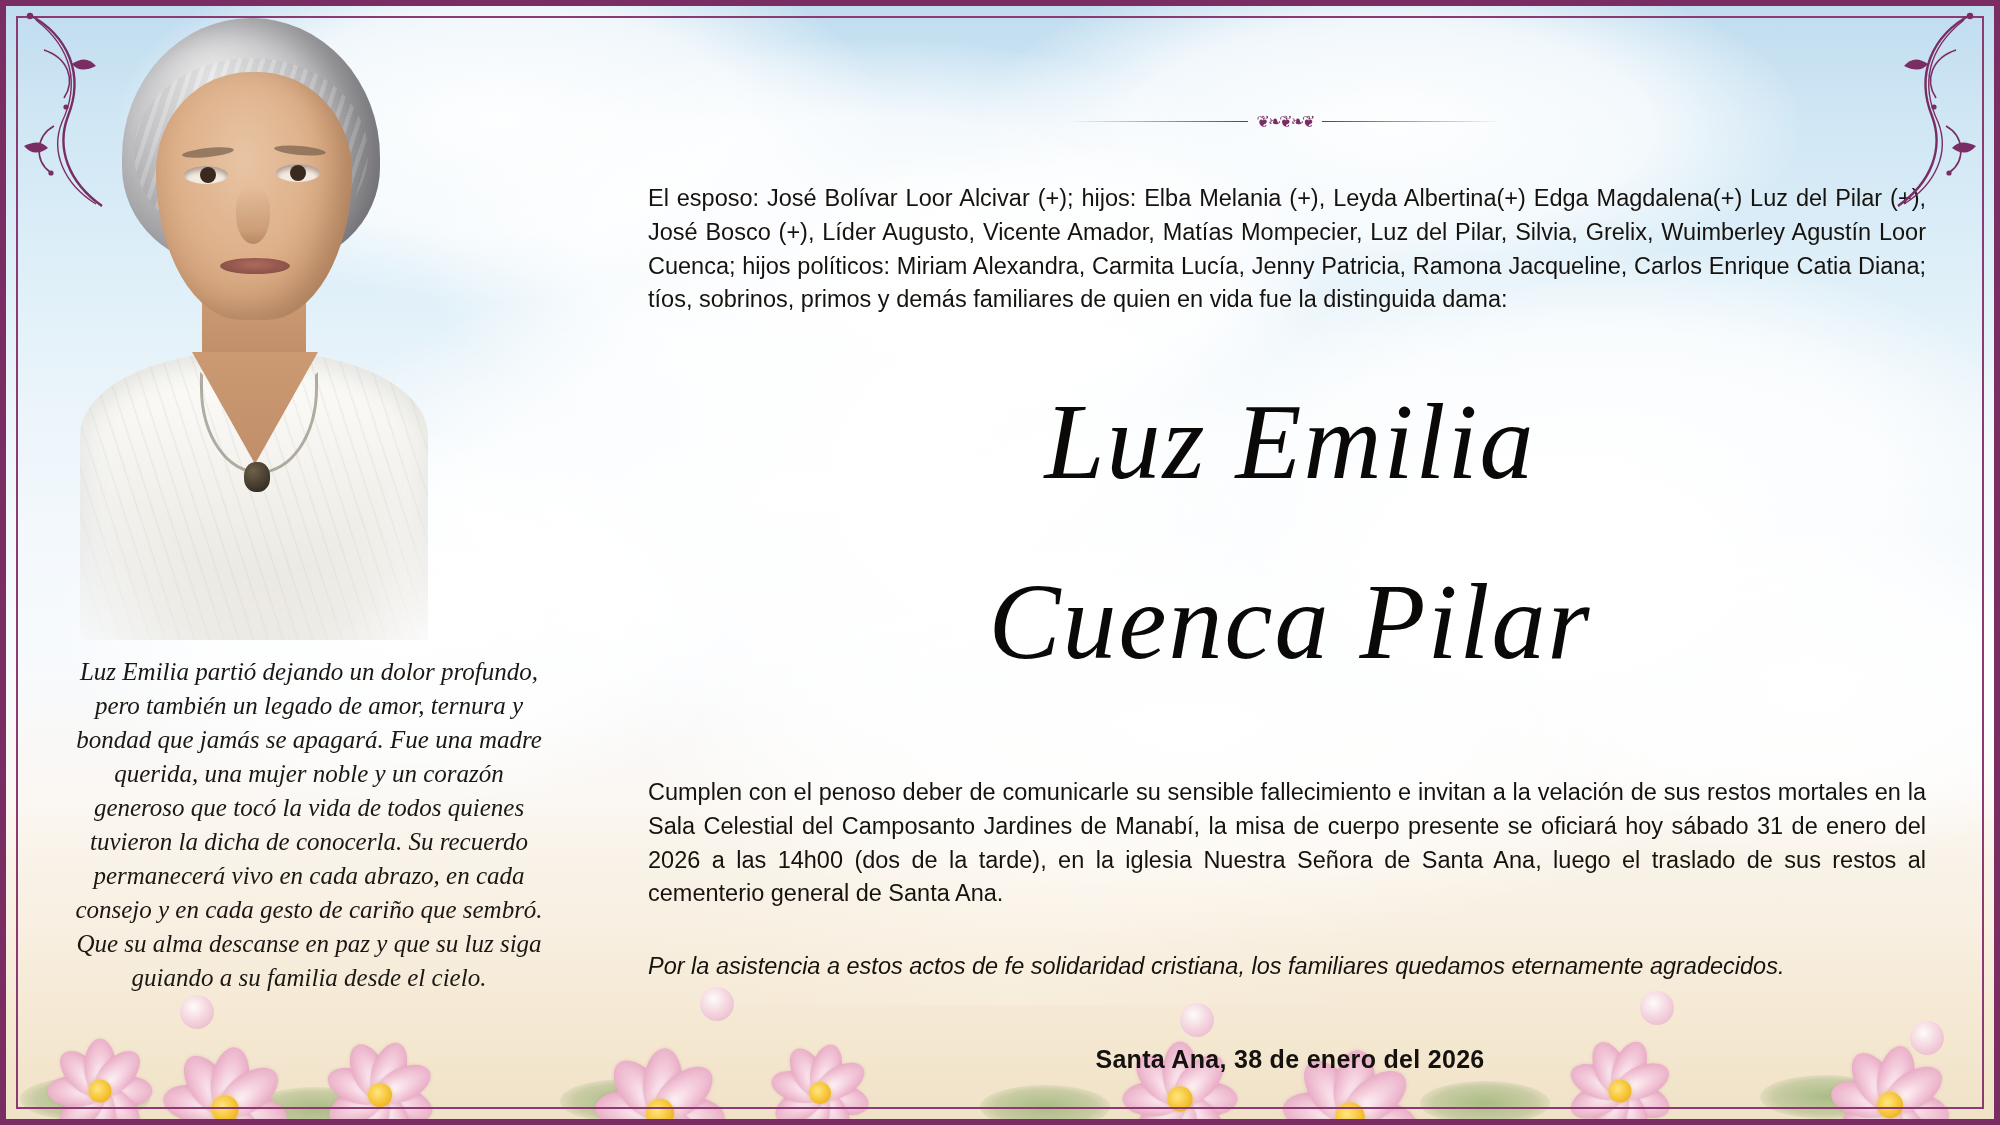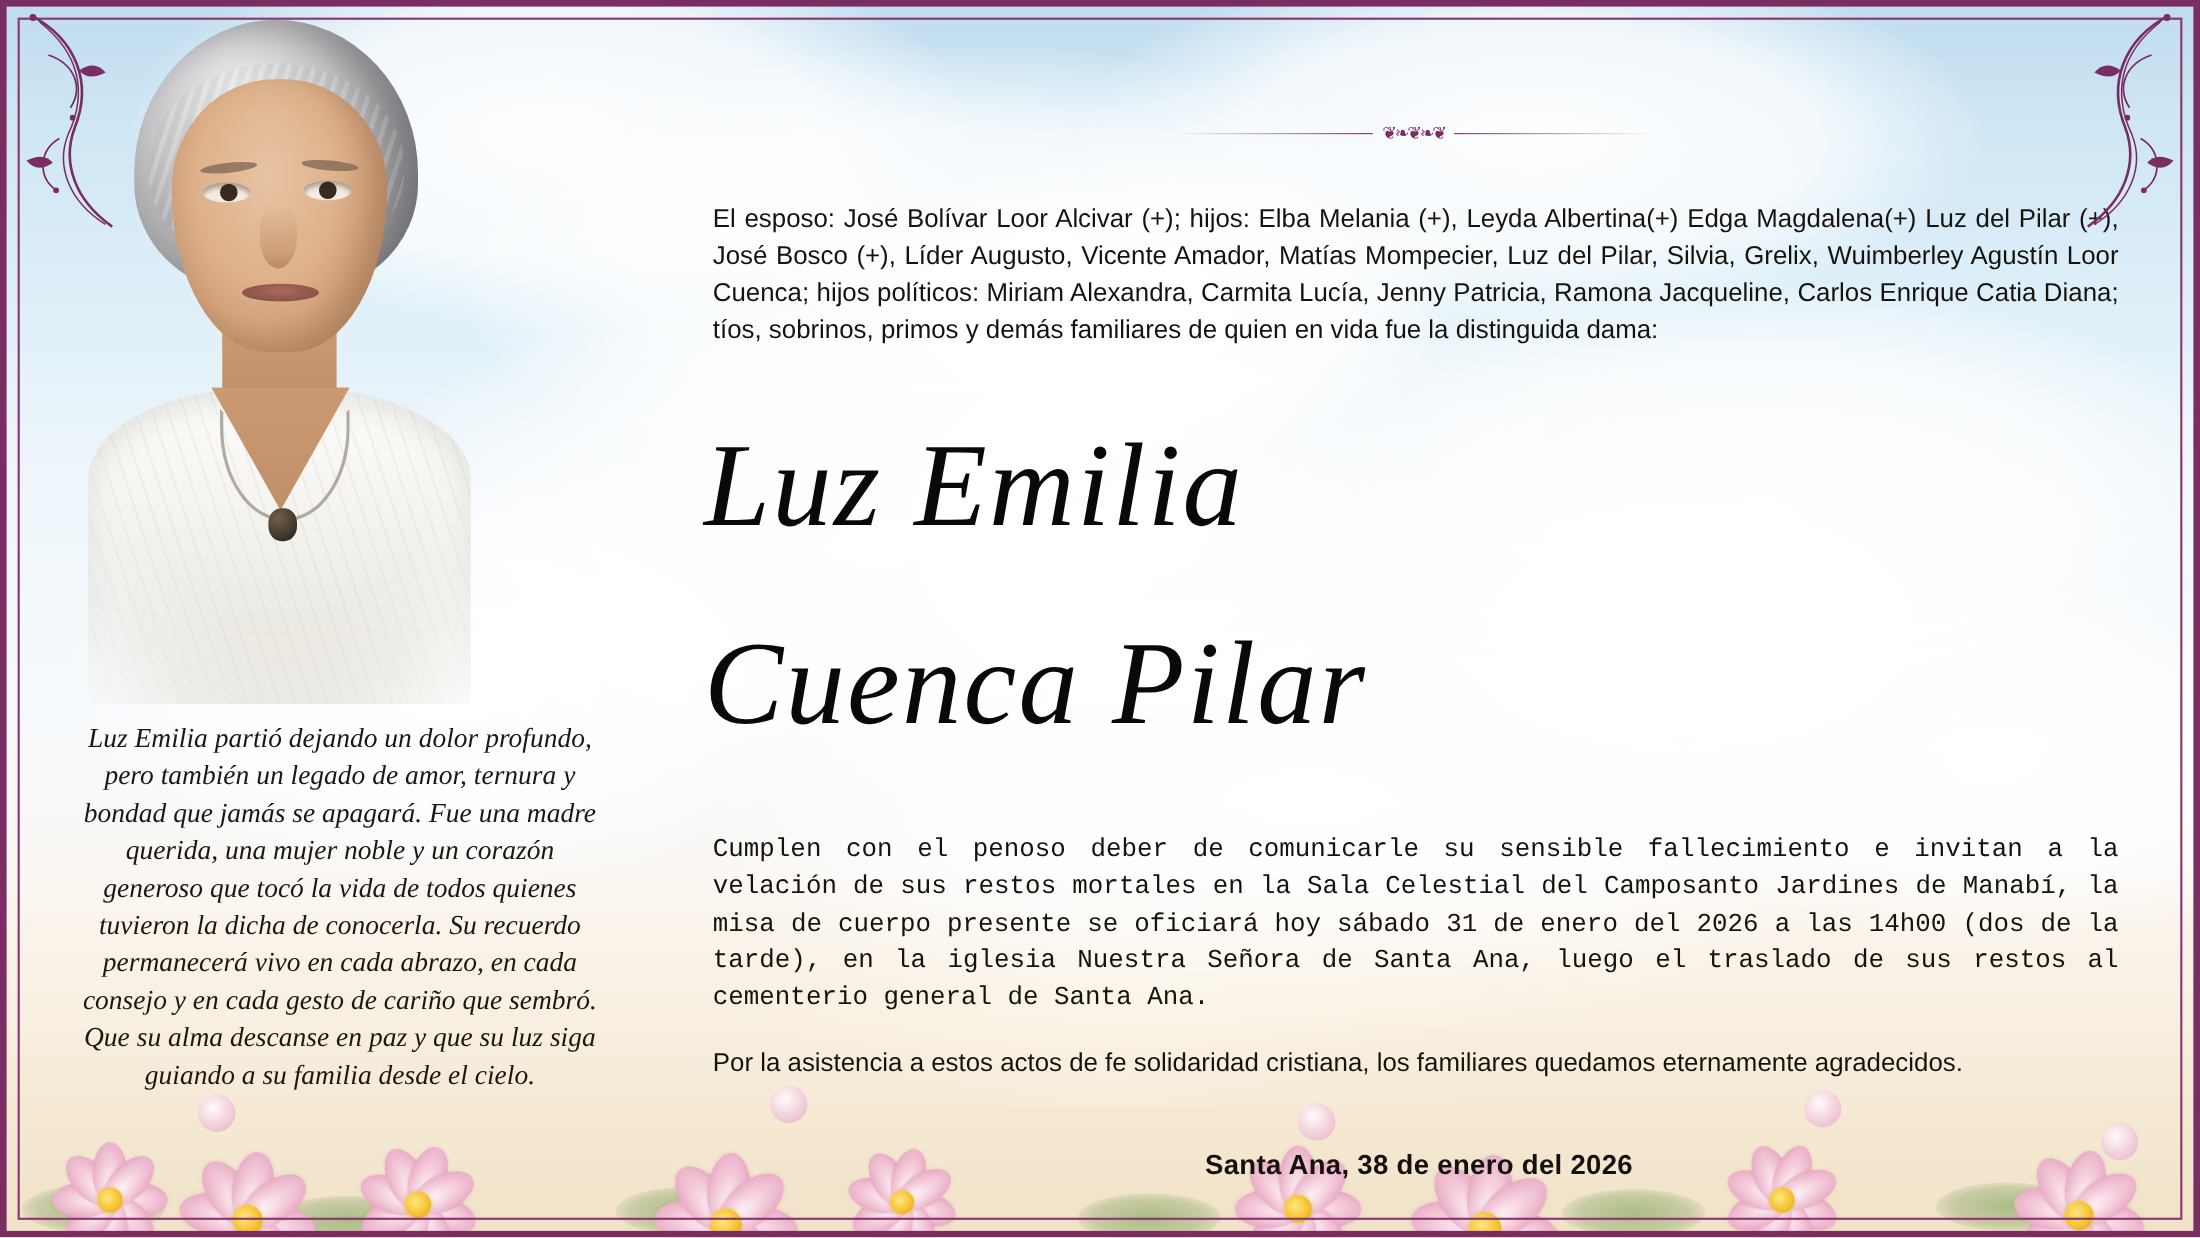--- a/index.html
+++ b/index.html
@@ -270,28 +270,28 @@
   .para {
     position: absolute;
     font-family: "Liberation Sans", sans-serif;
     color: #16130f;
     font-size: 23.5px;
     line-height: 1.44;
     text-align: justify;
     text-justify: inter-word;
   }
   .para-family { left: 648px; top: 182px; width: 1278px; }
-  .para-body   { left: 648px; top: 756px; width: 1278px; font-family: Liberation Mono, monospace; }
-  .para-thanks { left: 648px; top: 950px; width: 1278px; }
+  .para-body   { left: 648px; top: 776px; width: 1278px; }
+  .para-thanks { left: 648px; top: 950px; width: 1278px; font-style: italic; }
 
   .name {
     position: absolute;
     left: 640px;
     width: 1300px;
-    text-align: left;
+    text-align: center;
     font-family: "Liberation Serif", serif;
     font-style: italic;
     color: #0a0908;
     white-space: nowrap;
   }
   .name-1 { top: 380px; font-size: 108px; letter-spacing: 2px; }
   .name-2 { top: 560px; font-size: 108px; letter-spacing: 2px; }
 
   .place-date {
     position: absolute;

